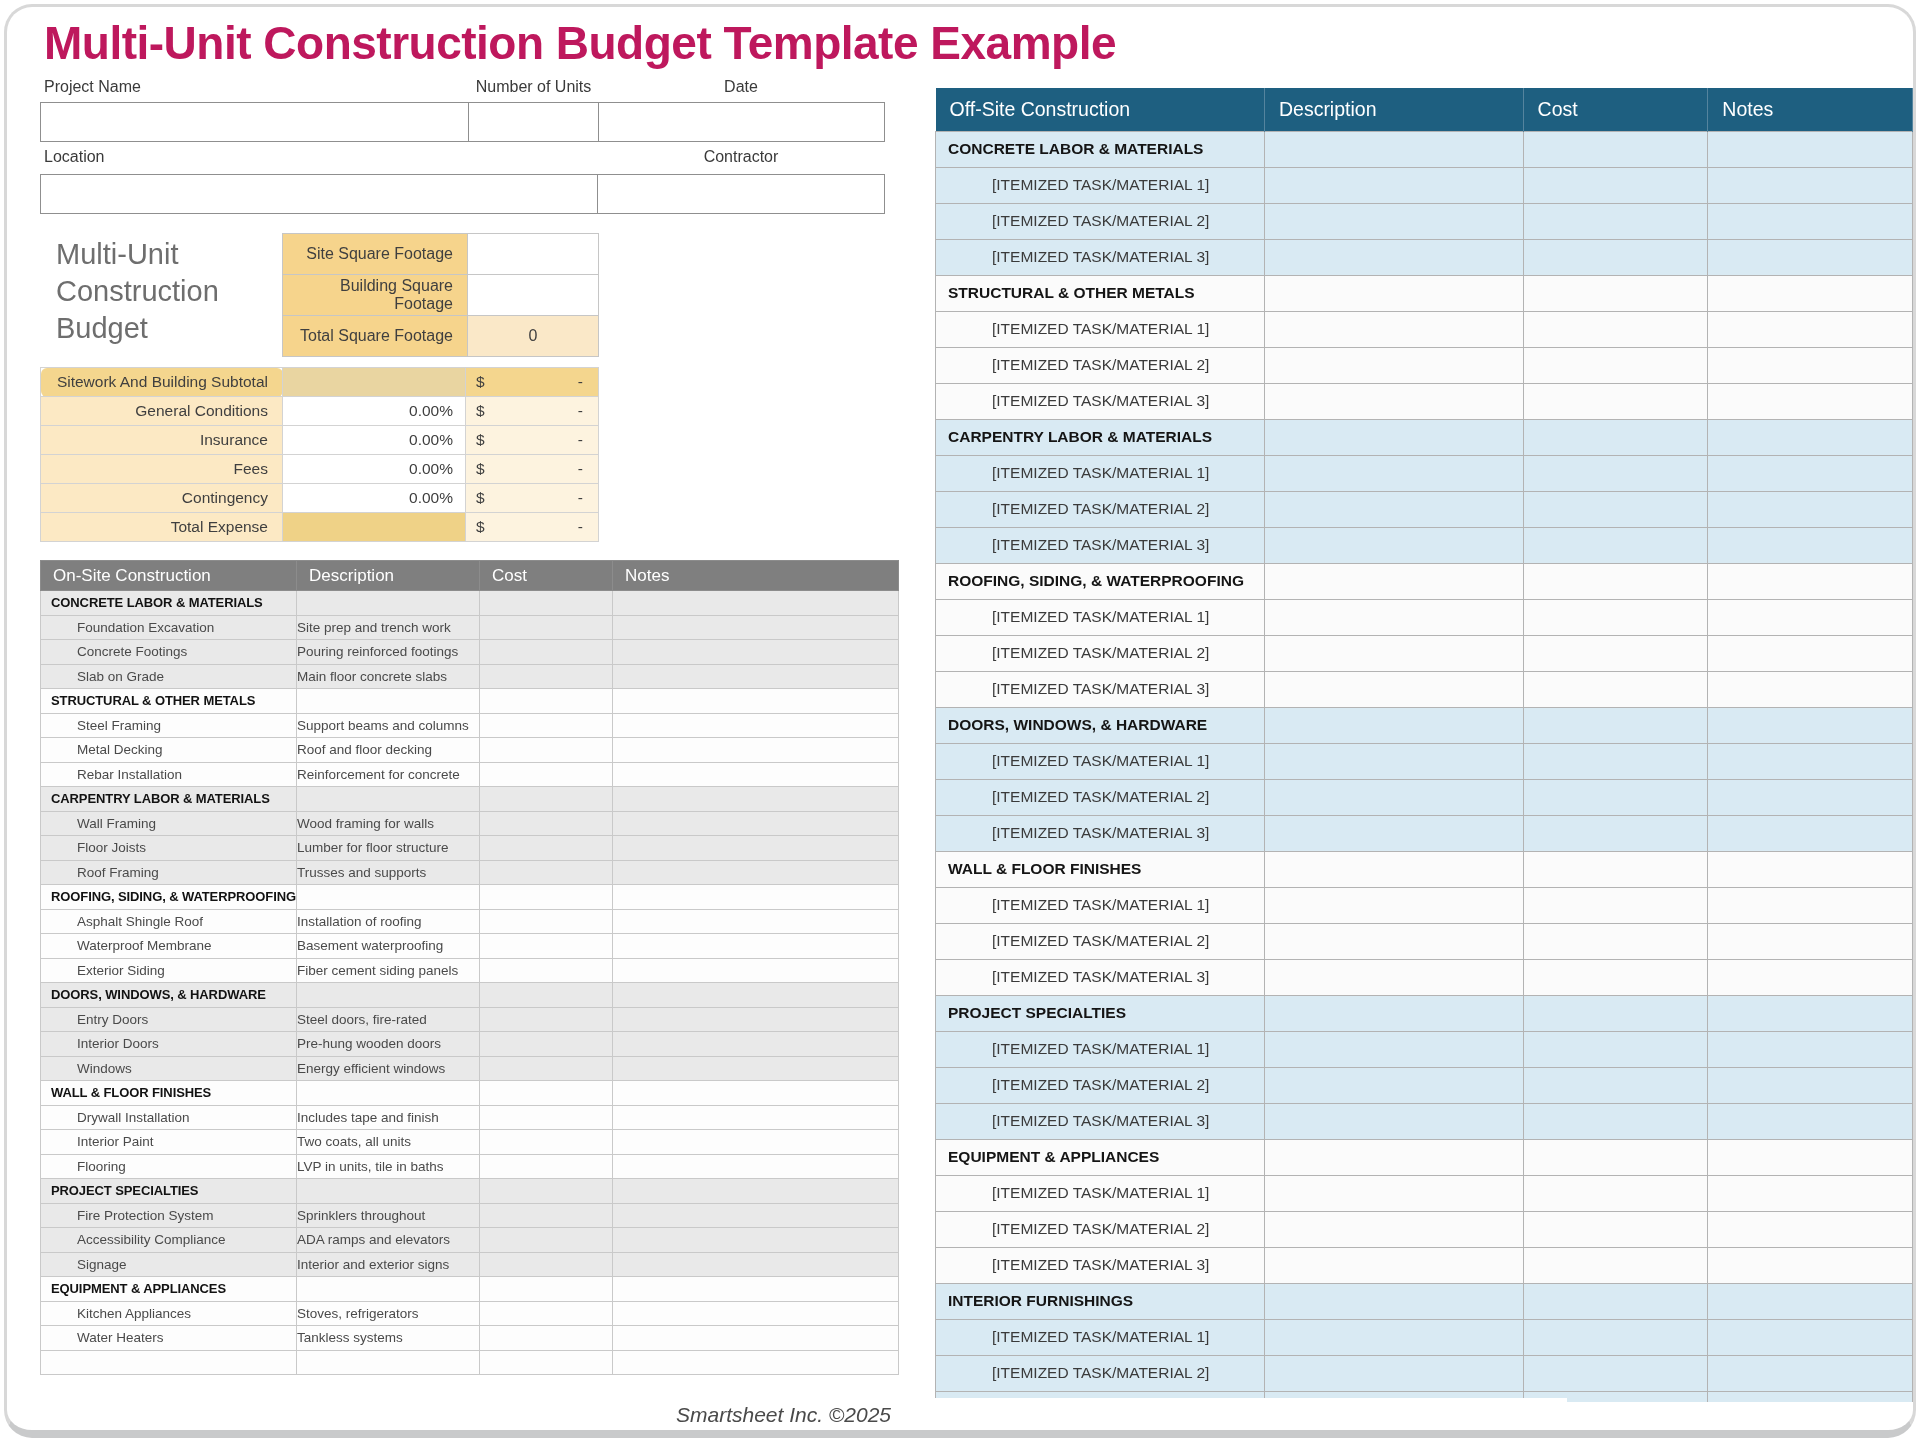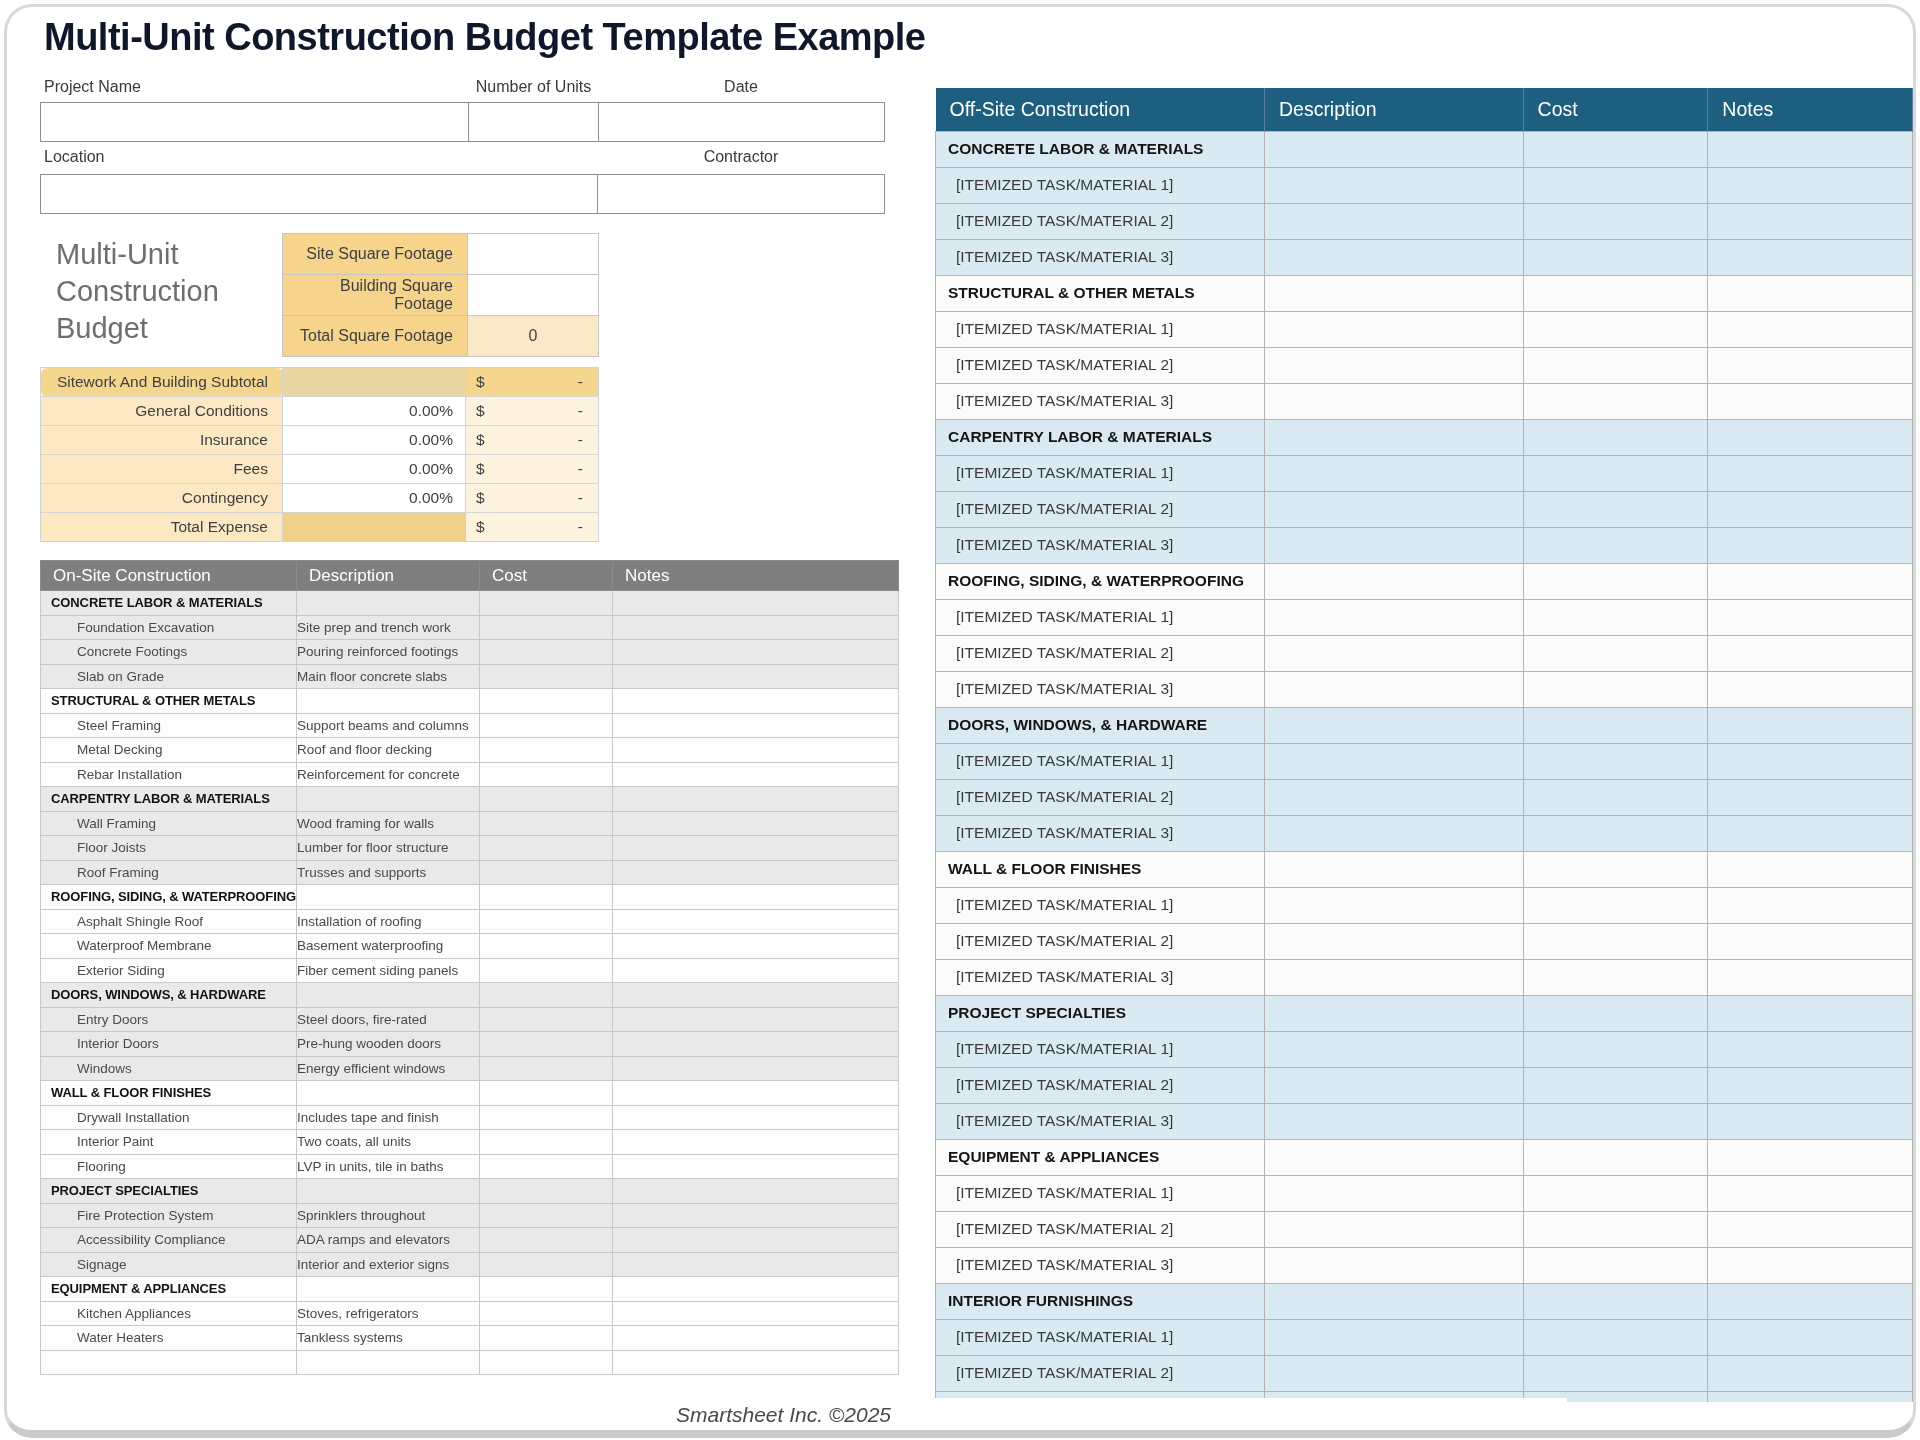--- a/index.html
+++ b/index.html
@@ -6,22 +6,22 @@
   body{
     width:1920px;height:1440px;position:relative;background:#ffffff;
     font-family:"Liberation Sans", sans-serif;overflow:hidden;
   }
   .frame{
     position:absolute;left:4px;top:4px;right:4px;bottom:2px;
     border:3px solid #d8d8d8;border-bottom:8px solid #c9cacb;
     border-radius:28px;pointer-events:none;z-index:50;
   }
   .title{
-    position:absolute;left:44px;top:16px;font-size:38px;font-weight:800;
-    color:#0f172a;letter-spacing:-0.5px;white-space:nowrap;
+    position:absolute;left:44px;top:16px;font-size:46px;font-weight:800;
+    color:#be185d;letter-spacing:-0.5px;white-space:nowrap;
   }
   .flabel{position:absolute;font-size:16px;color:#3a3a3a;}
   .flabel.centered{text-align:center;}
   .fbox{position:absolute;background:#ffffff;border:1px solid #8f8f8f;box-sizing:border-box;}
   .budget-text{
     position:absolute;left:56px;top:236px;font-size:29px;line-height:37px;color:#6e6e6e;
   }
   table{border-collapse:collapse;table-layout:fixed;}
 
   
@@ -63,21 +63,21 @@
     background:#1e5f80;color:#ffffff;font-weight:400;font-size:19.5px;text-align:left;
     height:43px;padding:0 0 0 14px;border-right:1px solid #55849e;box-sizing:border-box;white-space:nowrap;overflow:hidden;
   }
   .offsite td{
     height:36px;border:1px solid #b3b3b3;box-sizing:border-box;font-size:15.5px;
     white-space:nowrap;overflow:hidden;padding:0;
   }
   .offsite tr.shade-blue td{background:#d9eaf3;}
   .offsite tr.shade-white td{background:#fbfbfb;}
   .offsite .sec-name{font-weight:700;color:#141414;padding-left:12px;font-size:15.5px;}
-  .offsite .item-name{color:#3a3a3a;padding-left:20px;}
+  .offsite .item-name{color:#3a3a3a;padding-left:56px;}
 
   .footer{
     position:absolute;left:0;top:1398px;width:1567px;height:38px;background:#ffffff;
     text-align:center;font-style:italic;font-size:21px;color:#4a4a4a;line-height:34px;z-index:40;
   }
 </style>
 </head>
 <body>
 
 <div class="title">Multi-Unit Construction Budget Template Example</div>

